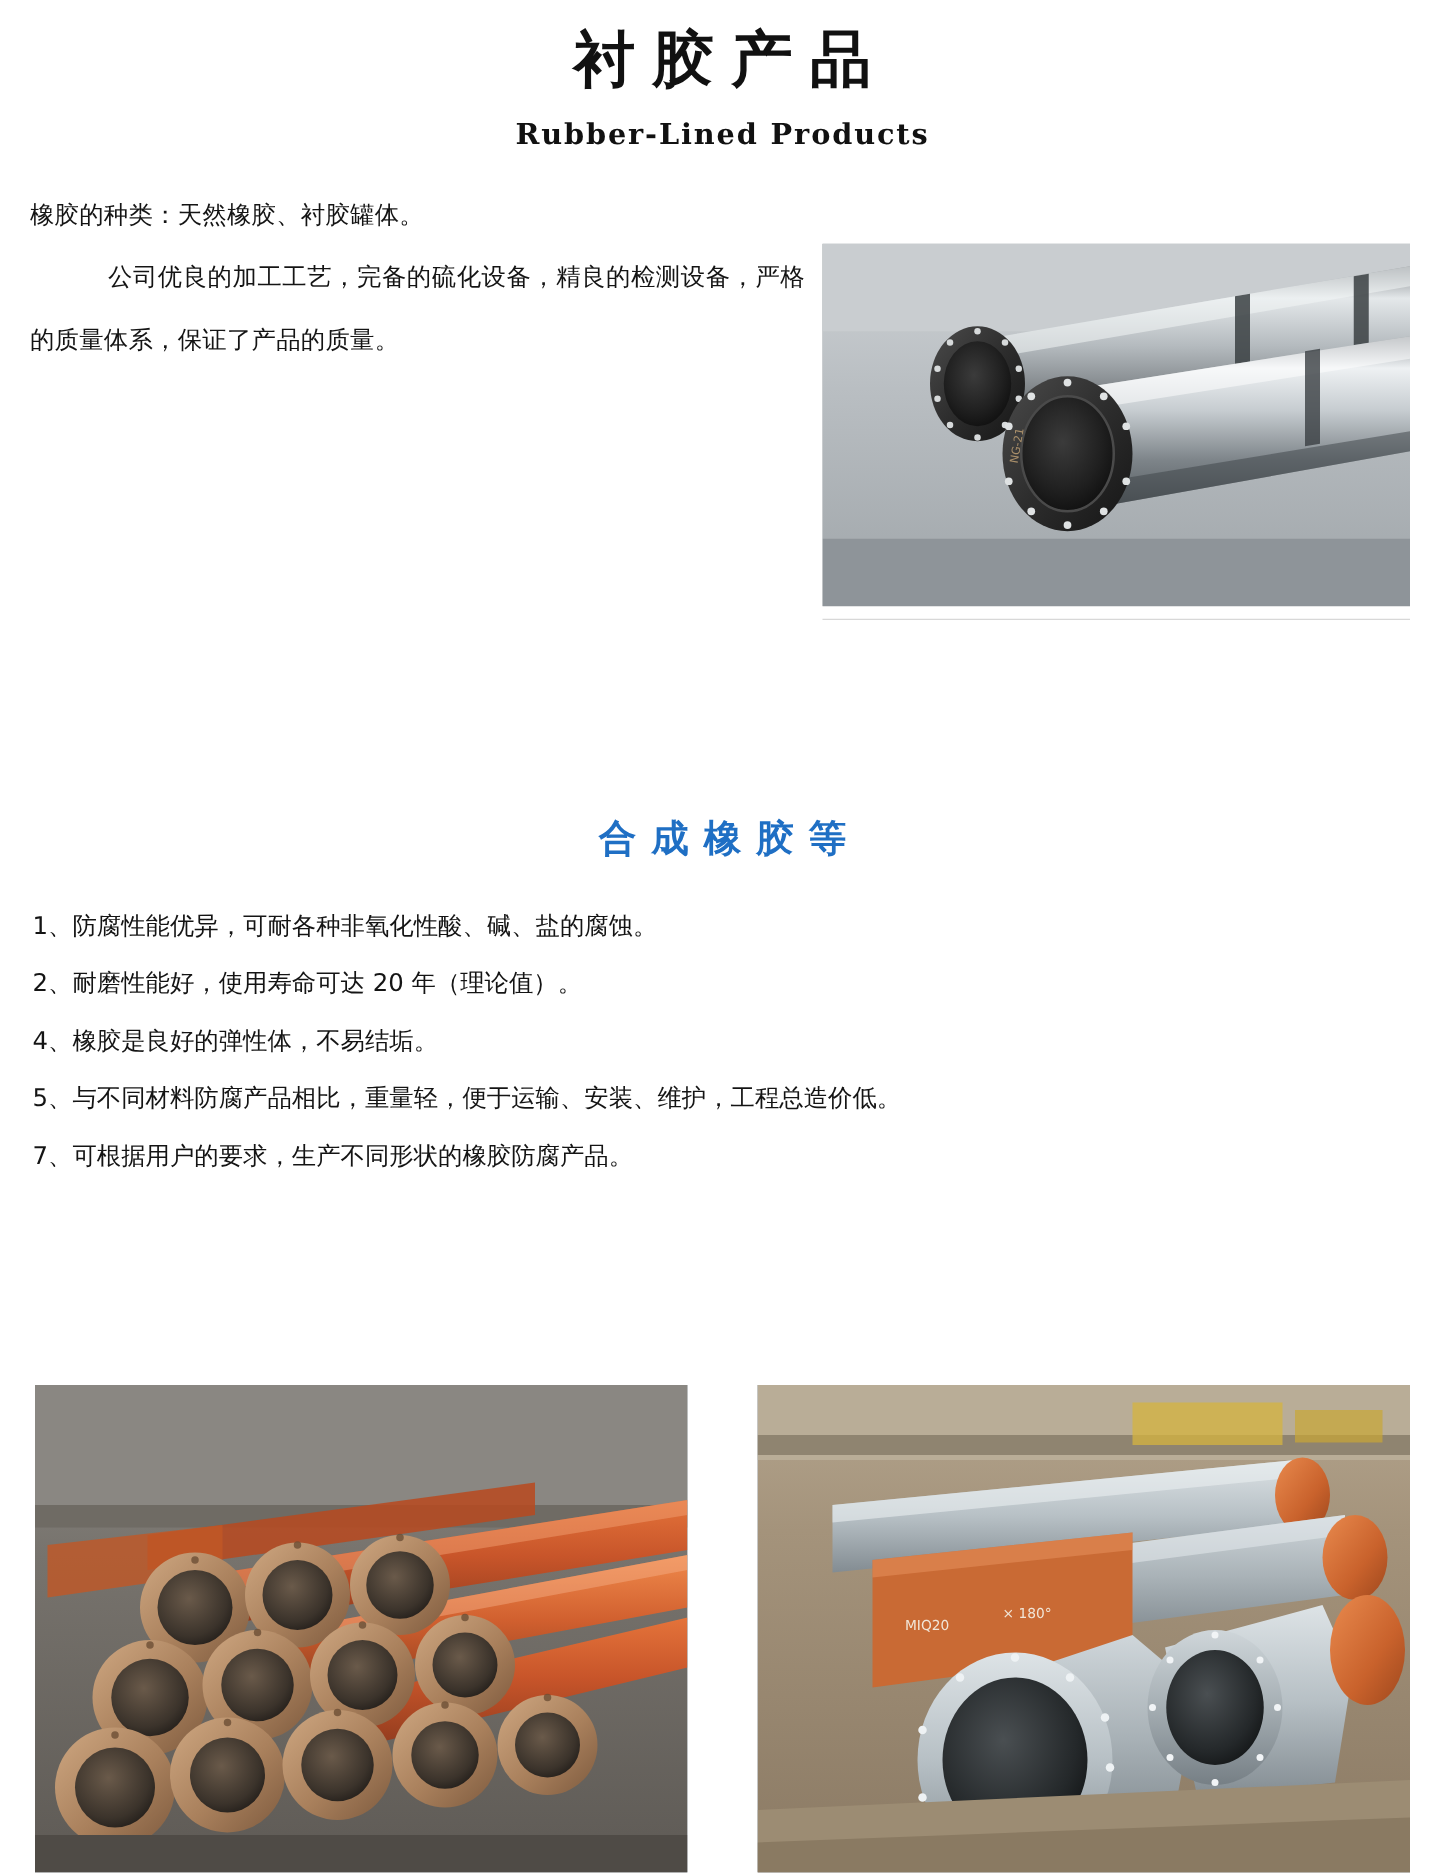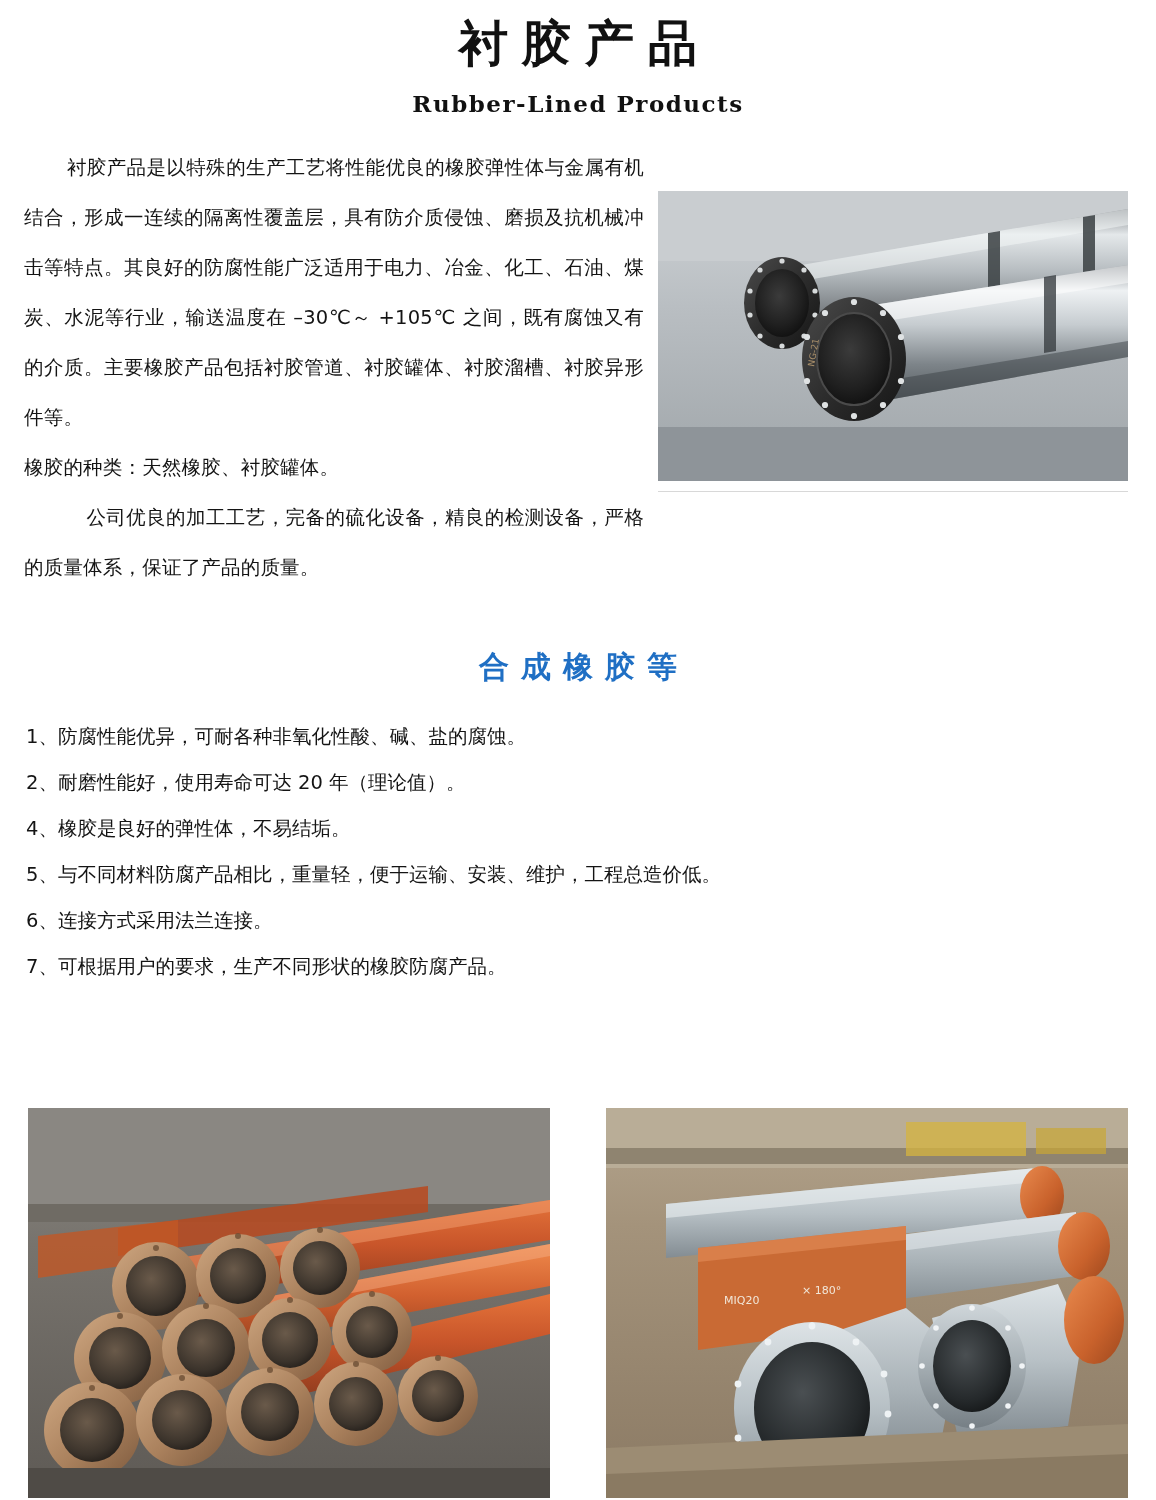--- a/index.html
+++ b/index.html
@@ -8,21 +8,21 @@
     width: 1156px;
     height: 1500px;
     background: #ffffff;
     font-family: "DejaVu Sans", "Liberation Sans", sans-serif;
     color: #1a1a1a;
     overflow: hidden;
     position: relative;
   }
 
   
-  .page-header { padding-top: 16px; text-align: center; }
+  .page-header { padding-top: 4px; text-align: center; margin-top: 16px; }
   .title-cn {
     font-family: "DejaVu Sans", "Liberation Sans", sans-serif;
     font-size: 49px;
     font-weight: 700;
     letter-spacing: 14px;
     color: #111111;
     line-height: 1.15;
     margin: 0;
     padding-left: 14px;
   }
@@ -114,21 +114,20 @@
 </head>
 <body>
 
 <div class="page-header">
   <h1 class="title-cn">衬胶产品</h1>
   <div class="title-en">Rubber-Lined Products</div>
 </div>
 
 <div class="intro">
   <div class="intro-text">
-    <p class="indent">衬胶产品是以特殊的生产工艺将性能优良的橡胶弹性体与金属有机结合，形成一连续的隔离性覆盖层，具有防介质侵蚀、磨损及抗机械冲击等特点。其良好的防腐性能广泛适用于电力、冶金、化工、石油、煤炭、水泥等行业，输送温度在 –30℃～ +105℃ 之间，既有腐蚀又有的介质。主要橡胶产品包括衬胶管道、衬胶罐体、衬胶溜槽、衬胶异形件等。</p>
     <p>橡胶的种类：天然橡胶、衬胶罐体。</p>
     <p class="indent-3">公司优良的加工工艺，完备的硫化设备，精良的检测设备，严格的质量体系，保证了产品的质量。</p>
   </div>
 
   <div class="intro-figure">
     <div class="photo" style="width:470px;height:290px;">
       <svg class="pipe-scene" viewBox="0 0 470 290" preserveAspectRatio="none">
         <defs>
           <linearGradient id="bgTop" x1="0" y1="0" x2="0" y2="1">
             <stop offset="0%" stop-color="#cfd3d6"></stop>
@@ -217,21 +216,20 @@
   </div>
 </div>
 
 <div class="features-heading">合成橡胶等</div>
 
 <ul class="features-list">
   <li>1、防腐性能优异，可耐各种非氧化性酸、碱、盐的腐蚀。</li>
   <li>2、耐磨性能好，使用寿命可达 20 年（理论值）。</li>
   <li>4、橡胶是良好的弹性体，不易结垢。</li>
   <li>5、与不同材料防腐产品相比，重量轻，便于运输、安装、维护，工程总造价低。</li>
-  <li>6、连接方式采用法兰连接。</li>
   <li>7、可根据用户的要求，生产不同形状的橡胶防腐产品。</li>
 </ul>
 
 <div class="gallery">
 
   <div class="photo">
     <svg class="g-svg" viewBox="0 0 522 390" preserveAspectRatio="none">
       <defs>
         <linearGradient id="gl-bg" x1="0" y1="0" x2="0" y2="1">
           <stop offset="0%" stop-color="#8d8b86"></stop>

